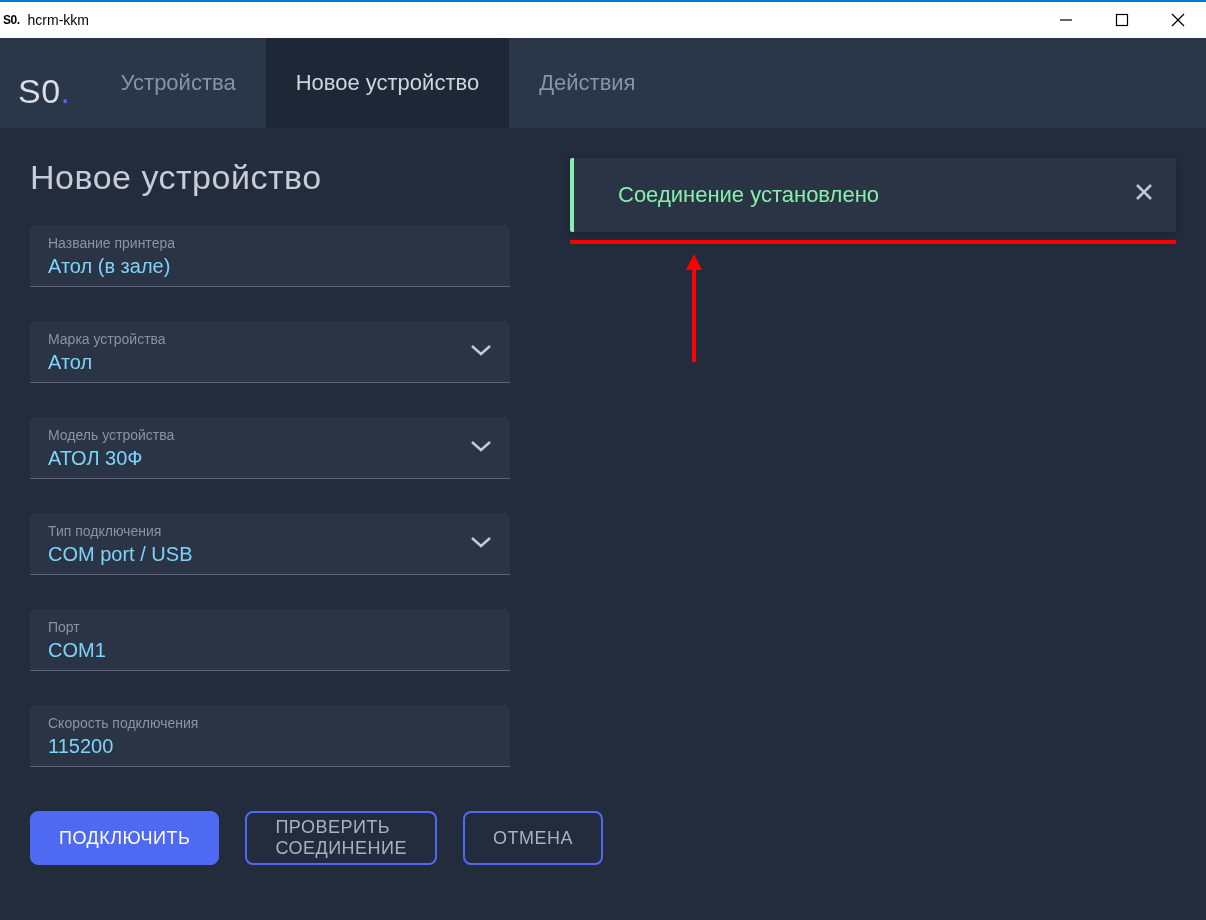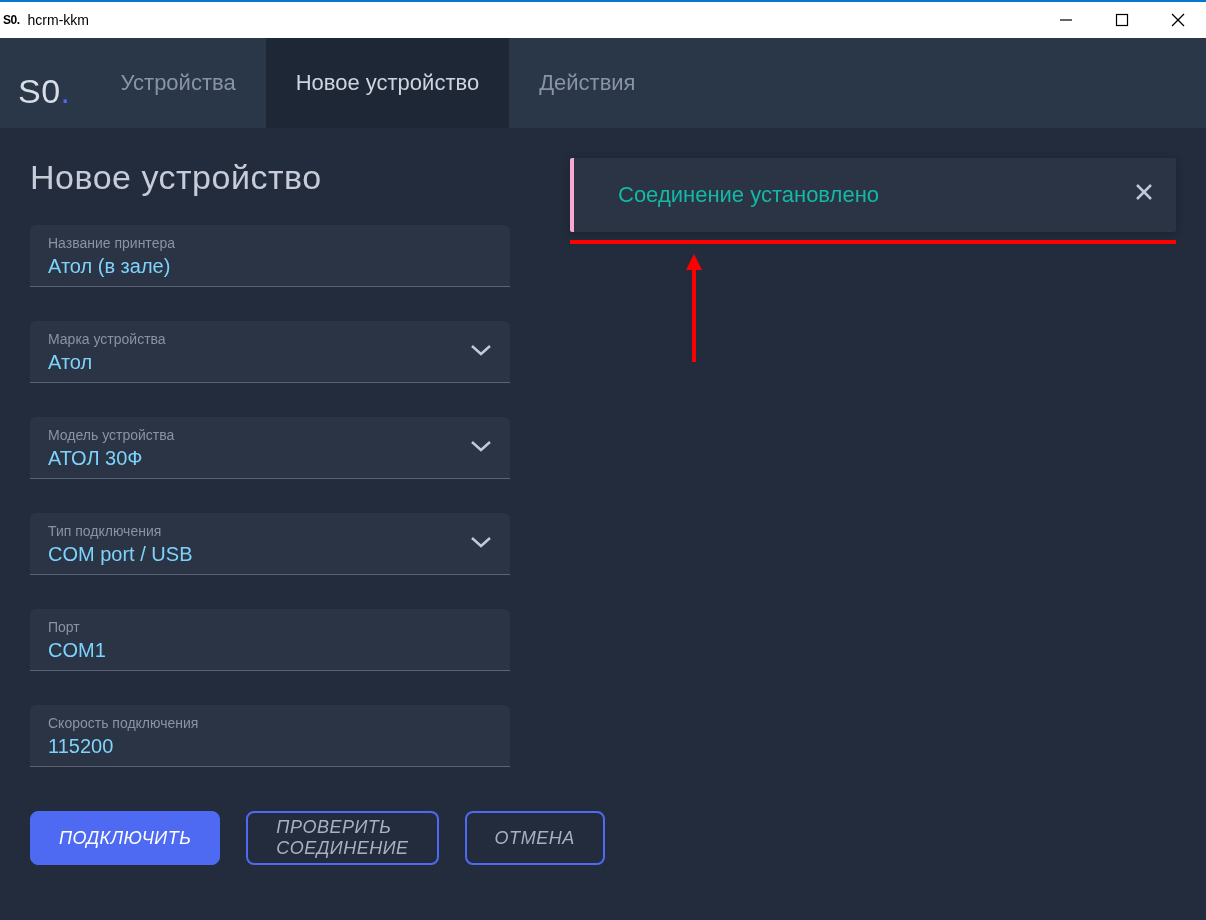--- a/index.html
+++ b/index.html
@@ -128,21 +128,20 @@
     position: absolute;
     right: 18px;
     top: 50%;
     transform: translateY(-50%);
   }
   .field .chevron svg { stroke: #c2c8d4; stroke-width: 2.5; fill: none; }
   .button-row {
     display: flex;
     gap: 26px;
     margin-top: 10px;
-    font-style: italic;
   }
   .btn {
     height: 54px;
     border-radius: 8px;
     display: flex;
     align-items: center;
     justify-content: center;
     font-size: 18px;
     cursor: pointer;
     padding: 0 28px;
@@ -157,25 +156,25 @@
     background: transparent;
     color: #a9b0c2;
     border: 2px solid #4f6af2;
   }
   .right-col {
     flex: 1;
     position: relative;
   }
   .toast {
     background: #2a3444;
-    border-left: 4px solid #f9a8d4;
+    border-left: 4px solid #86efac;
     border-radius: 2px;
     padding: 24px 60px 24px 44px;
     position: relative;
-    color: #14b8a6;
+    color: #86efac;
     font-size: 22px;
     box-shadow: 0 2px 8px rgba(0,0,0,0.25);
   }
   .toast .close-x {
     position: absolute;
     right: 22px;
     top: 50%;
     transform: translateY(-50%);
     cursor: pointer;
   }

